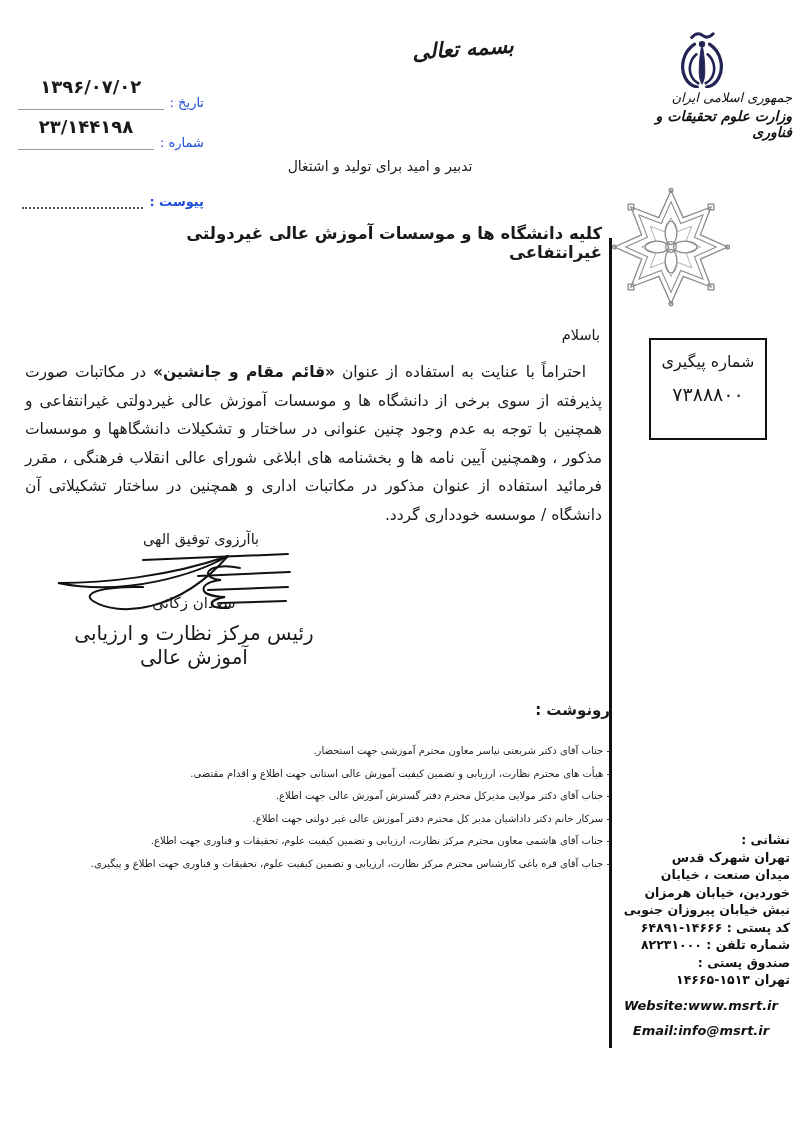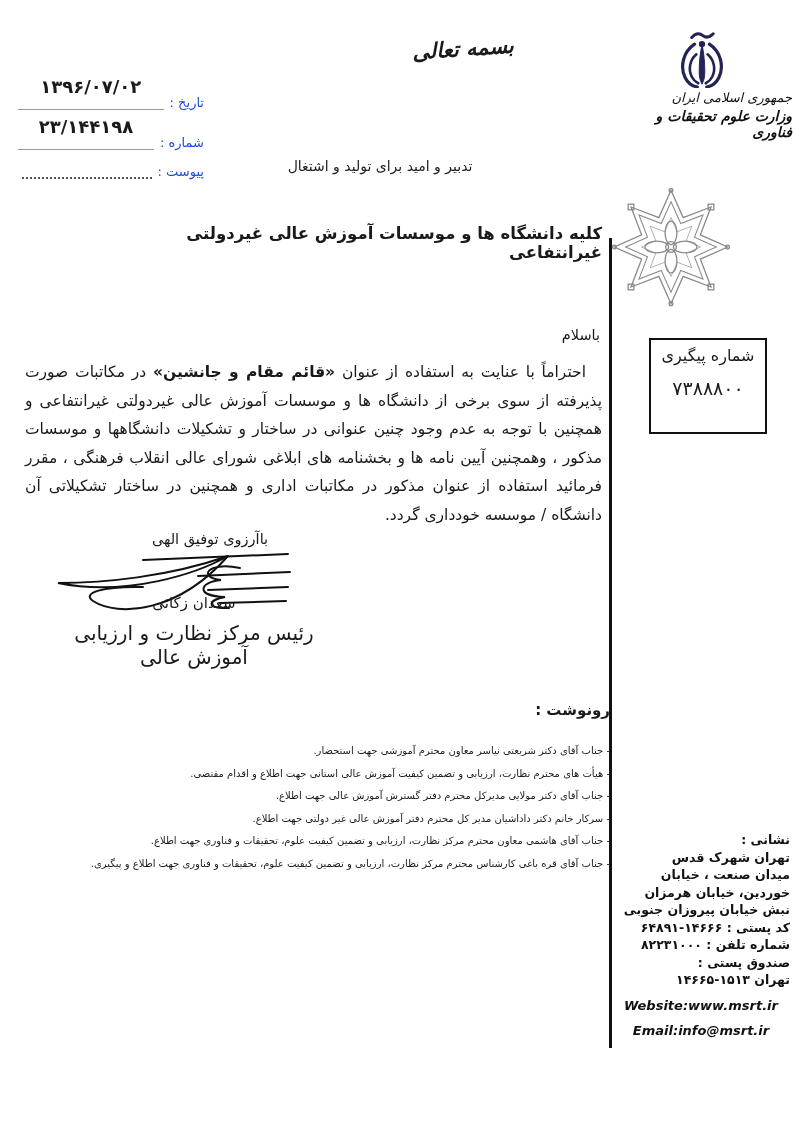--- a/index.html
+++ b/index.html
@@ -24,29 +24,29 @@
   .emblem-cap1{font-family:"DejaVu Serif","Liberation Serif",serif;font-style:italic;
                font-size:13px;margin-top:2px;color:#111;}
   .emblem-cap2{font-family:"DejaVu Serif","Liberation Serif",serif;font-style:italic;
                font-size:14px;font-weight:bold;margin-top:3px;color:#111;}
   .slogan{left:270px;top:158px;width:220px;font-size:14px;text-align:center;color:#222;}
   .ornament{left:612px;top:179px;}
   .vrule{left:609px;top:238px;width:3px;height:810px;background:#111;}
   
   .recipient{left:150px;top:224px;width:452px;text-align:right;font-weight:bold;font-size:16.5px;}
   .tracking{left:649px;top:338px;width:114px;height:86px;border:2px solid #111;
-            direction:rtl;text-align:center;padding-top:6px;box-sizing:content-box;}
+            direction:rtl;text-align:center;padding-top:12px;box-sizing:content-box;}
   .tracking .tlabel{font-size:16px;}
   .tracking .tnum{font-size:19px;margin-top:12px;letter-spacing:1px;}
   .salutation{left:450px;top:327px;width:150px;text-align:right;font-size:14.5px;}
   .body-par{left:25px;top:358px;width:577px;text-align:justify;font-size:15.5px;
             line-height:28.5px;text-indent:16px;}
   .body-par b{font-weight:bold;}
   
-  .closing{left:135px;top:531px;width:150px;text-align:center;font-size:14.5px;}
+  .closing{left:126px;top:531px;width:150px;text-align:center;font-size:14.5px;}
   .sig-svg{left:48px;top:541px;}
   .sig-name{left:118px;top:594px;width:152px;text-align:center;font-size:15px;}
   .sig-title{left:55px;top:621px;width:278px;text-align:center;font-size:20px;}
   
   .cc-label{left:495px;top:701px;width:115px;text-align:right;font-weight:bold;font-size:15px;}
   .cc-list{left:25px;top:740px;width:585px;font-size:10px;line-height:22.5px;text-align:right;}
   .cc-item{margin:0;}
   
   .footer{left:612px;top:831px;width:178px;text-align:right;font-size:12.5px;
           font-weight:bold;line-height:17.5px;color:#111;}
@@ -60,21 +60,21 @@
   <div class="abs date-block rtl">
     <div class="hrow">
       <span class="hlabel">تاریخ :</span>
       <span class="hvalue">۱۳۹۶/۰۷/۰۲</span>
     </div>
     <div class="hrow">
       <span class="hlabel">شماره :</span>
       <span class="hvalue">۲۳/۱۴۴۱۹۸</span>
     </div>
     <div class="hrow" style="margin-top:14px;">
-      <span class="hlabel" style="font-weight:normal;">پیوست :</span>
+      <span class="hlabel" style="font-weight:bold;margin-top:30px;">پیوست :</span>
       <span class="attach-line"></span>
     </div>
   </div>
 
   <div class="abs bismillah rtl">بسمه تعالی</div>
 
   <div class="abs emblem-col">
     <svg width="56" height="58" viewBox="0 0 60 62">
       <g stroke="#232356" fill="none" stroke-linecap="round">
         <path d="M19,8 Q25,1 31,6 Q36,10 42,4" stroke-width="3.2"></path>

